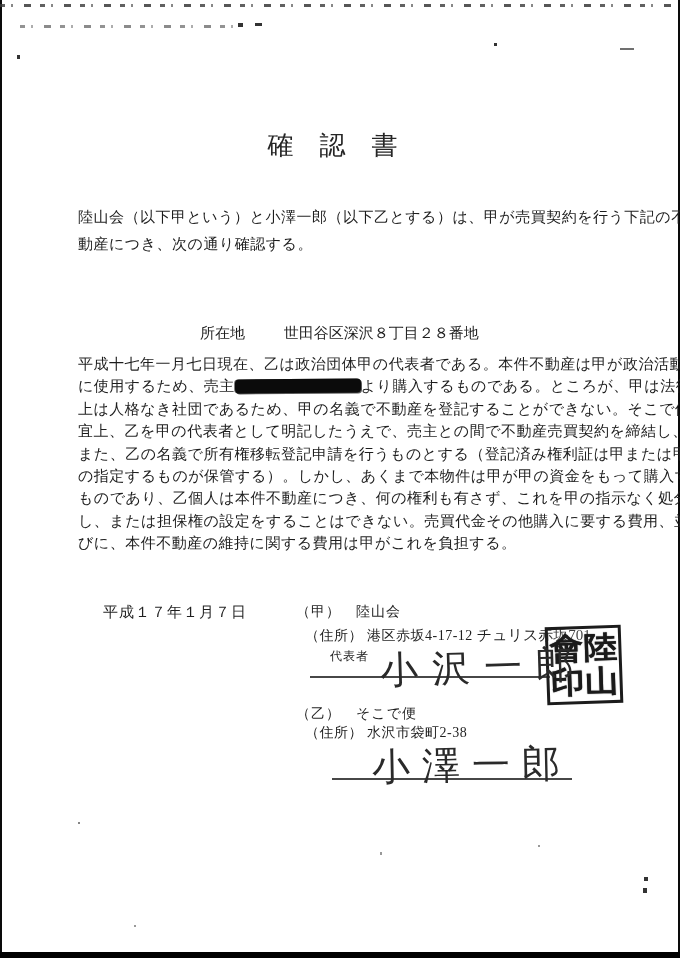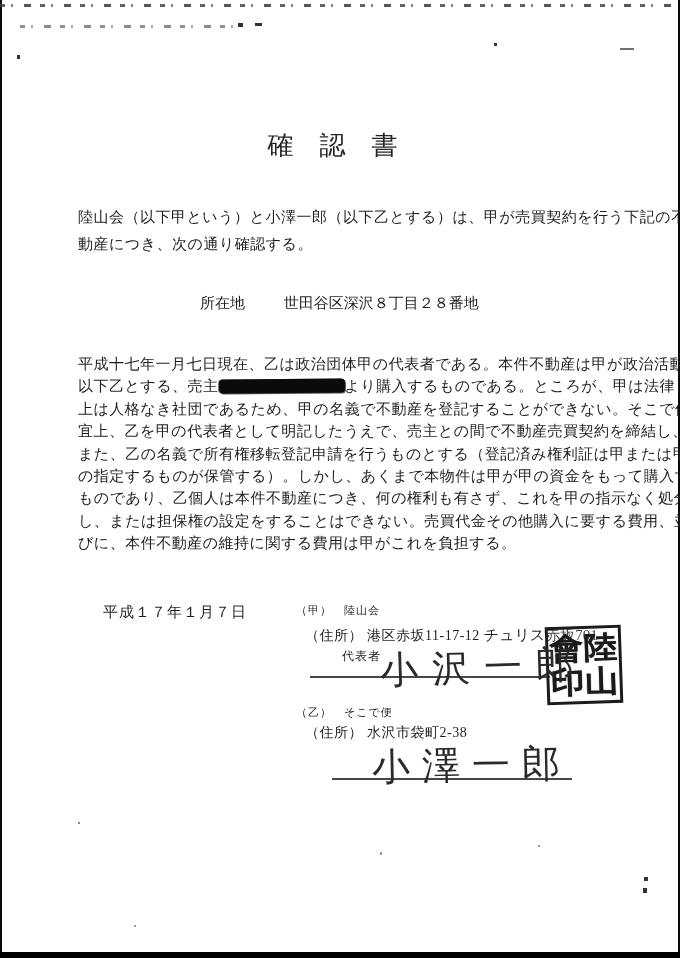--- a/index.html
+++ b/index.html
@@ -28,34 +28,34 @@
 
   
   .doc-title {
     top:128px; left:0; width:639px; text-align:center;
     font-size:26px; color:#262626;padding-left:26px;
   }
   .doc-title span { letter-spacing:26px; margin-right:-26px; }
   .para { font-size:15px; letter-spacing:.5px; color:#1d1d1d; }
   .para .line { white-space:nowrap; height:22.4px; line-height:22.4px; }
   .intro .line { height:27px; line-height:27px; }
-  .property { font-size:15px; line-height:27px; }
+  .property { font-size:15px; line-height:27px;margin-top:30px; }
   .property .plabel { display:inline-block; width:80px; }
   .redaction {
     display:inline-block; width:126px; height:14px;
     background:#0b0b0b; border-radius:4px;
     vertical-align:-2px; transform:rotate(-.4deg);
     box-shadow:1px 1px 0 rgba(0,0,0,.65), -1px 0 0 rgba(0,0,0,.5);
   }
   .date-line { font-size:15px; letter-spacing:1px; }
 
-  .sig-label { font-size:11px; letter-spacing:1px; }
+  .sig-label { font-size:14px; letter-spacing:1px; }
   .sig-addr  { font-size:14px; letter-spacing:.5px; }
   .sig-addr .building { font-size:15px; letter-spacing:0; }
-  .rep-label { font-size:12px; letter-spacing:1px;margin-left:12px; }
+  .rep-label { font-size:12px; letter-spacing:1px; }
   .signature {
     font-size:38px; color:#2a2a2a; white-space:nowrap;
     letter-spacing:14px; transform:rotate(-1.8deg);
     z-index:3; font-weight:400;
   }
   .sig-underline { height:2px; background:#474747; z-index:1; }
 
   .seal {
     top:626px; left:546px; width:76px; height:78px;
     border:3px solid #1c1c1c; transform:rotate(-2deg);
@@ -104,37 +104,37 @@
 <div class="abs property" style="top:290px; left:200px;">
   <div>
     <span class="plabel">所在地</span>
     <span>世田谷区深沢８丁目２８番地</span>
   </div>
 </div>
 
 <div class="abs para" style="top:353px; left:78px;">
   <div class="line">平成十七年一月七日現在、乙は政治団体甲の代表者である。本件不動産は甲が政治活動</div>
   <div class="line">
-    <span>以下乙とする、売主</span><span class="redaction"></span><span>より購入するものである。ところが、甲は法律</span>
+    <span>に使用するため、売主</span><span class="redaction"></span><span>より購入するものである。ところが、甲は法律</span>
   </div>
   <div class="line">上は人格なき社団であるため、甲の名義で不動産を登記することができない。そこで便</div>
   <div class="line">宜上、乙を甲の代表者として明記したうえで、売主との間で不動産売買契約を締結し、</div>
   <div class="line">また、乙の名義で所有権移転登記申請を行うものとする（登記済み権利証は甲または甲</div>
   <div class="line">の指定するものが保管する）。しかし、あくまで本物件は甲が甲の資金をもって購入する</div>
   <div class="line">ものであり、乙個人は本件不動産につき、何の権利も有さず、これを甲の指示なく処分</div>
   <div class="line">し、または担保権の設定をすることはできない。売買代金その他購入に要する費用、並</div>
   <div class="line">びに、本件不動産の維持に関する費用は甲がこれを負担する。</div>
 </div>
 
 <div class="abs date-line" style="top:563px; left:103px;margin-top:40px;">平成１７年１月７日</div>
 
 <div class="abs sig-label" style="top:603px; left:296px;">（甲）　陸山会</div>
 <div class="abs sig-addr" style="top:626px; left:305px;">
   <span>（住所）</span>
-  <span>港区赤坂11-17-12</span>
+  <span>港区赤坂4-17-12</span>
   <span class="building">チュリス赤坂701</span>
 </div>
 <div class="abs rep-label" style="top:648px; left:330px;">代表者</div>
 <div class="abs signature" style="top:642px; left:380px;">小沢一郎</div>
 <div class="abs sig-underline" style="top:676px; left:310px; width:240px;"></div>
 
 <div class="abs seal">
   <div class="seal-col">
     <span class="seal-char">陸</span>
     <span class="seal-char">山</span>

